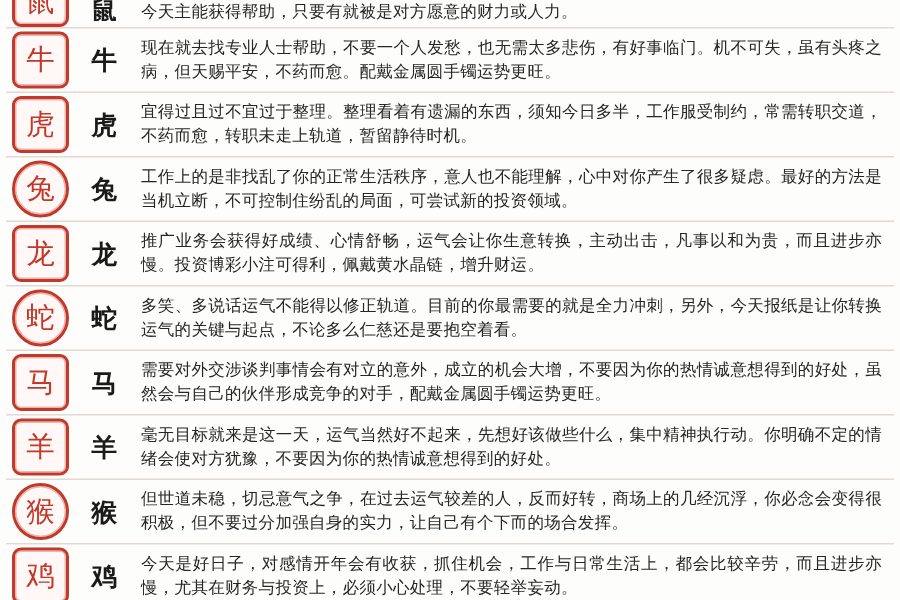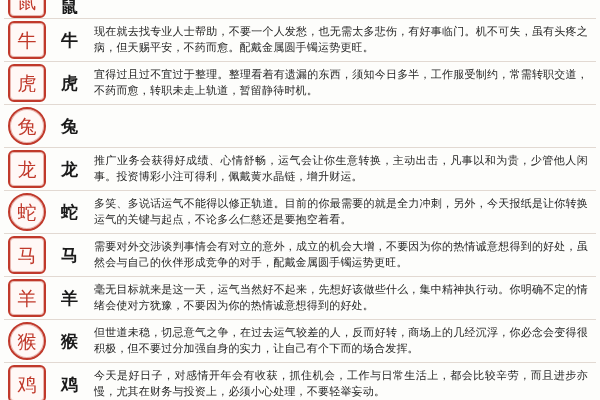--- a/index.html
+++ b/index.html
@@ -120,20 +120,21 @@
 <body>
 
 <div class="page">
   <div class="rows">
 
     <div class="row clipped">
       <div class="sign-icon">
         <div class="seal">鼠</div>
       </div>
       <div class="sign-name">鼠</div>
+      <div class="sign-text">今天主能获得帮助，只要有就被是对方愿意的财力或人力。</div>
     </div>
 
     <div class="row">
       <div class="sign-icon">
         <div class="seal">牛</div>
       </div>
       <div class="sign-name">牛</div>
       <div class="sign-text">现在就去找专业人士帮助，不要一个人发愁，也无需太多悲伤，有好事临门。机不可失，虽有头疼之病，但天赐平安，不药而愈。配戴金属圆手镯运势更旺。</div>
     </div>
 
@@ -143,28 +144,29 @@
       </div>
       <div class="sign-name">虎</div>
       <div class="sign-text">宜得过且过不宜过于整理。整理看着有遗漏的东西，须知今日多半，工作服受制约，常需转职交道，不药而愈，转职未走上轨道，暂留静待时机。</div>
     </div>
 
     <div class="row">
       <div class="sign-icon">
         <div class="seal round">兔</div>
       </div>
       <div class="sign-name">兔</div>
+      <div class="sign-text">工作上的是非找乱了你的正常生活秩序，意人也不能理解，心中对你产生了很多疑虑。最好的方法是当机立断，不可控制住纷乱的局面，可尝试新的投资领域。</div>
     </div>
 
     <div class="row">
       <div class="sign-icon">
         <div class="seal">龙</div>
       </div>
       <div class="sign-name">龙</div>
-      <div class="sign-text">推广业务会获得好成绩、心情舒畅，运气会让你生意转换，主动出击，凡事以和为贵，少管他人闲事。投资博彩小注可得利，佩戴黄水晶链，增升财运。</div>
+      <div class="sign-text">推广业务会获得好成绩、心情舒畅，运气会让你生意转换，主动出击，凡事以和为贵，而且进步亦慢。投资博彩小注可得利，佩戴黄水晶链，增升财运。</div>
     </div>
 
     <div class="row">
       <div class="sign-icon">
         <div class="seal round">蛇</div>
       </div>
       <div class="sign-name">蛇</div>
       <div class="sign-text">多笑、多说话运气不能得以修正轨道。目前的你最需要的就是全力冲刺，另外，今天报纸是让你转换运气的关键与起点，不论多么仁慈还是要抱空着看。</div>
     </div>
 

